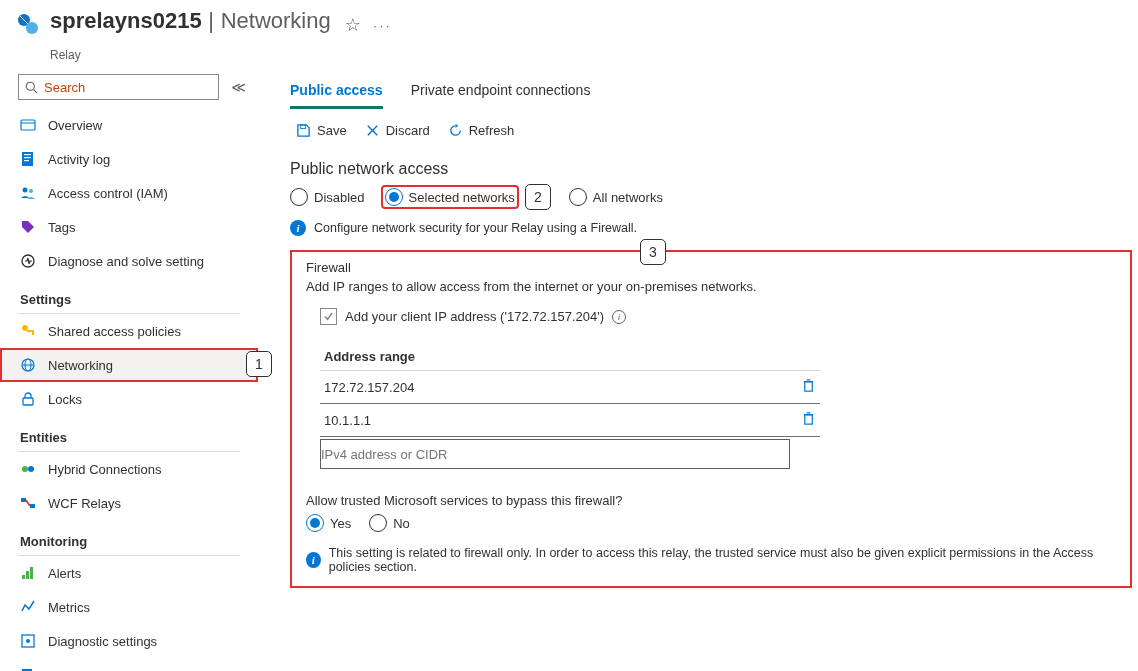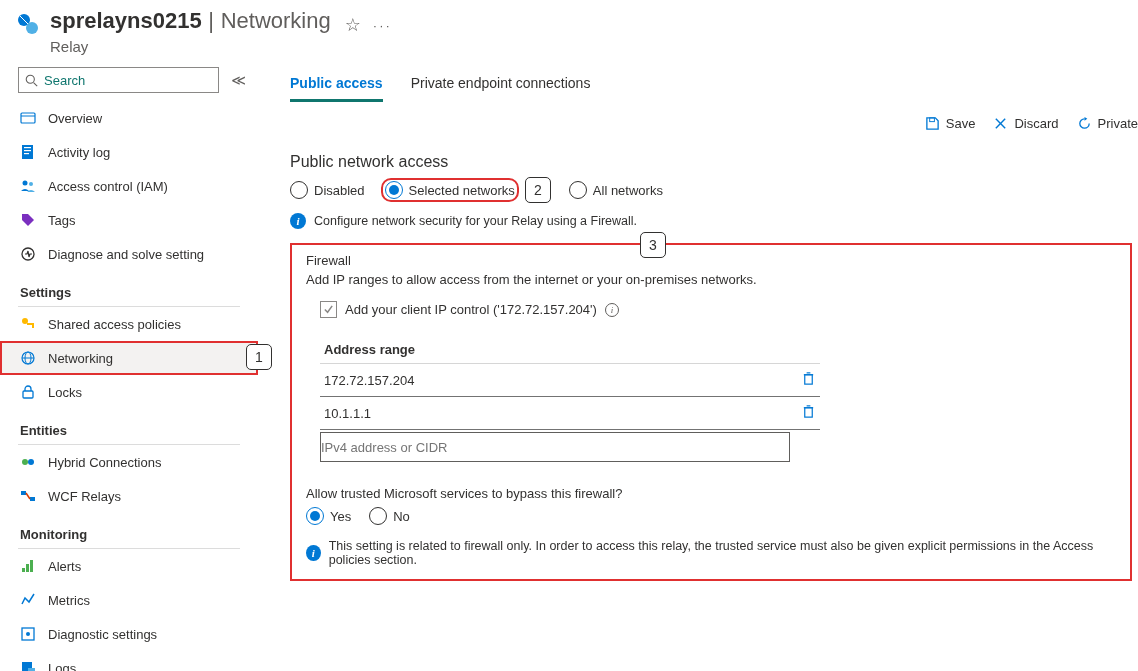--- a/index.html
+++ b/index.html
@@ -2,49 +2,49 @@
 <html><head>
 <meta charset="utf-8">
 <style>
 * { box-sizing: border-box; margin: 0; padding: 0; }
 body { font-family: "Segoe UI", Arial, sans-serif; font-size: 13px; color: #323130; background: #fff; width: 1138px; }
 .header { display: flex; align-items: flex-start; padding: 8px 20px 6px 16px; }
 .header-ico { width: 24px; height: 24px; margin-right: 10px; margin-top: 4px; }
 .header-title { font-size: 22px; font-weight: 600; }
 .header-sep { font-size: 22px; font-weight: 300; margin: 0 3px; color: #605e5c; }
 .header-sub { font-size: 22px; font-weight: 300; color: #605e5c; }
-.header-breadcrumb { font-size: 15px; color: #605e5c; margin-top: 4px; }
+.header-breadcrumb { font-size: 12px; color: #605e5c; margin-top: 14px; }
 .header-actions { display: flex; align-items: center; margin-left: 14px; gap: 12px; color: #605e5c; margin-top: 6px; }
 .body { display: flex; }
 .sidebar { width: 258px; padding: 6px 0 10px 0; }
 .search-row { display: flex; align-items: center; padding: 0 12px 8px 18px; gap: 12px; }
-.search-box { flex: 1; display: flex; align-items: center; border: 1px solid #8a8886; height: 26px; padding: 0 6px; color: #0f766e; }
+.search-box { flex: 1; display: flex; align-items: center; border: 1px solid #8a8886; height: 26px; padding: 0 6px; color: #c2410c; }
 .search-box svg { margin-right: 6px; }
 .collapse { color: #605e5c; font-size: 14px; }
 .nav-section-title { font-size: 13px; font-weight: 600; padding: 14px 18px 6px 20px; }
 .nav-hr { border: none; border-bottom: 1px solid #dcdcdc; margin: 0 18px; }
 .nav-item { display: flex; align-items: center; height: 34px; padding: 0 18px 0 20px; cursor: pointer; position: relative; }
 .nav-item .ico { width: 16px; height: 16px; margin-right: 12px; flex-shrink: 0; display:flex; align-items:center; justify-content:center; }
 .nav-item.sel { background: #f3f2f1; }
 .nav-item.hl { outline: 2px solid #e03030; outline-offset: -2px; }
 .callout { position: absolute; right: -14px; top: 3px; width: 26px; height: 26px; border: 1px solid #323130; border-radius: 5px; background: #fff; display: flex; align-items: center; justify-content: center; font-size: 14px; z-index: 5; }
 .main { flex: 1; padding: 10px 0 0 32px; }
 .tabs { display: flex; gap: 28px; border-bottom: none; margin-bottom: 14px; }
 .tab { padding: 4px 0 8px 0; font-size: 14px; color: #323130; cursor: pointer; }
 .tab.active { color: #0078d4; font-weight: 600; border-bottom: 3px solid #0f766e; }
-.toolbar { display: flex; gap: 18px; margin-bottom: 22px; padding-left: 6px; justify-content: flex-end; }
+.toolbar { display: flex; gap: 18px; margin-bottom: 22px; padding-left: 6px; }
 .tbtn { display: flex; align-items: center; gap: 6px; font-size: 13px; color: #323130; cursor: pointer; }
 .tbtn svg { color: #0078d4; }
 .section-label { font-size: 16px; margin-bottom: 6px; }
 .radio-row { display: flex; align-items: center; gap: 18px; margin-bottom: 10px; position: relative; }
 .radio { display: flex; align-items: center; gap: 6px; cursor: pointer; }
 .radio-circle { width: 18px; height: 18px; border: 1px solid #323130; border-radius: 50%; display: flex; align-items: center; justify-content: center; }
 .radio-circle.checked::after { content: ""; width: 10px; height: 10px; background: #0078d4; border-radius: 50%; }
 .radio-circle.checked { border-color: #0078d4; }
-.radio.hl { outline: 2px solid #e03030; padding: 1px 2px; border-radius: 8px; }
+.radio.hl { outline: 2px solid #e03030; padding: 1px 2px; border-radius: 2px; }
 .callout-inline { width: 26px; height: 26px; border: 1px solid #323130; border-radius: 5px; background: #fff; display: flex; align-items: center; justify-content: center; font-size: 14px; margin-left: -10px; }
 .info-row { display: flex; align-items: center; gap: 8px; font-size: 12.5px; color: #323130; }
 .info-ico { width: 16px; height: 16px; background: #0078d4; border-radius: 50%; color: #fff; display: flex; align-items: center; justify-content: center; font-size: 11px; font-weight: bold; font-style: italic; font-family: serif; }
 .firewall-box { border: 2px solid #e03030; margin-top: 14px; padding: 8px 14px 12px 14px; margin-right: 6px; position: relative; }
 .firewall-title { font-size: 13px; margin-bottom: 4px; }
 .firewall-desc { font-size: 13px; margin-bottom: 14px; }
 .check-row { display: flex; align-items: center; gap: 8px; margin-bottom: 18px; padding-left: 14px; }
 .checkbox { width: 17px; height: 17px; border: 1px solid #8a8886; display: flex; align-items: center; justify-content: center; color: #8a8886; }
 .info-circle-sm { width: 14px; height: 14px; border: 1px solid #605e5c; border-radius: 50%; display: flex; align-items: center; justify-content: center; font-size: 9px; font-style: italic; font-family: serif; color: #605e5c; }
 .table { margin-left: 14px; width: 500px; }
@@ -255,21 +255,21 @@
             <line x1="3" y1="3" x2="13" y2="13" stroke="#0078d4" stroke-width="1.5"></line>
             <line x1="13" y1="3" x2="3" y2="13" stroke="#0078d4" stroke-width="1.5"></line>
           </svg>
           <span>Discard</span>
         </div>
       <div class="tbtn">
           <svg width="15" height="15" viewBox="0 0 16 16">
             <path d="M13 8 A5 5 0 1 1 8 3" fill="none" stroke="#0078d4" stroke-width="1.4"></path>
             <path d="M8 1 L8 5 L11 3 Z" fill="#0078d4"></path>
           </svg>
-          <span>Private</span>
+          <span>Refresh</span>
         </div>
     </div>
 
     <div class="section-label">Public network access</div>
     <div class="radio-row">
       <label class="radio">
           <span class="radio-circle"></span>
           <span>Disabled</span>
         </label>
       <label class="radio hl">
@@ -290,21 +290,21 @@
     <div class="firewall-box">
       <div class="callout-3">3</div>
       <div class="firewall-title">Firewall</div>
       <div class="firewall-desc">Add IP ranges to allow access from the internet or your on-premises networks.</div>
       <div class="check-row">
         <span class="checkbox">
             <svg width="11" height="11" viewBox="0 0 12 12">
               <polyline points="2,6 5,9 10,2" fill="none" stroke="#8a8886" stroke-width="1.6"></polyline>
             </svg>
           </span>
-        <span>Add your client IP control ('172.72.157.204')</span>
+        <span>Add your client IP address ('172.72.157.204')</span>
         <span class="info-circle-sm">i</span>
       </div>
       <div class="table">
         <div class="table-head">Address range</div>
         <div class="table-row">
             <span class="val">172.72.157.204</span>
             <span class="del-ico"><svg width="15" height="15" viewBox="0 0 16 16">
                 <rect x="4" y="4" width="8" height="10" fill="none" stroke="#0078d4" stroke-width="1.3"></rect>
                 <line x1="3" y1="4" x2="13" y2="4" stroke="#0078d4" stroke-width="1.3"></line>
                 <line x1="6" y1="2" x2="10" y2="2" stroke="#0078d4" stroke-width="1.3"></line>

